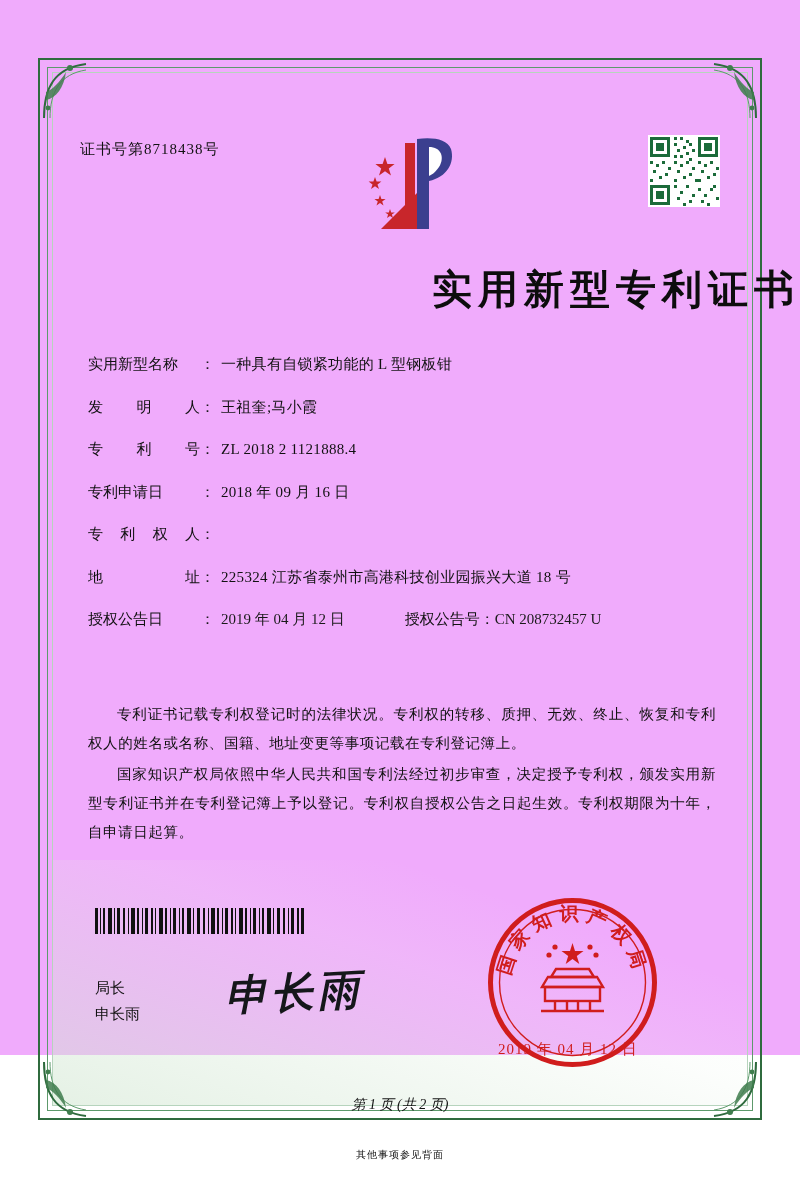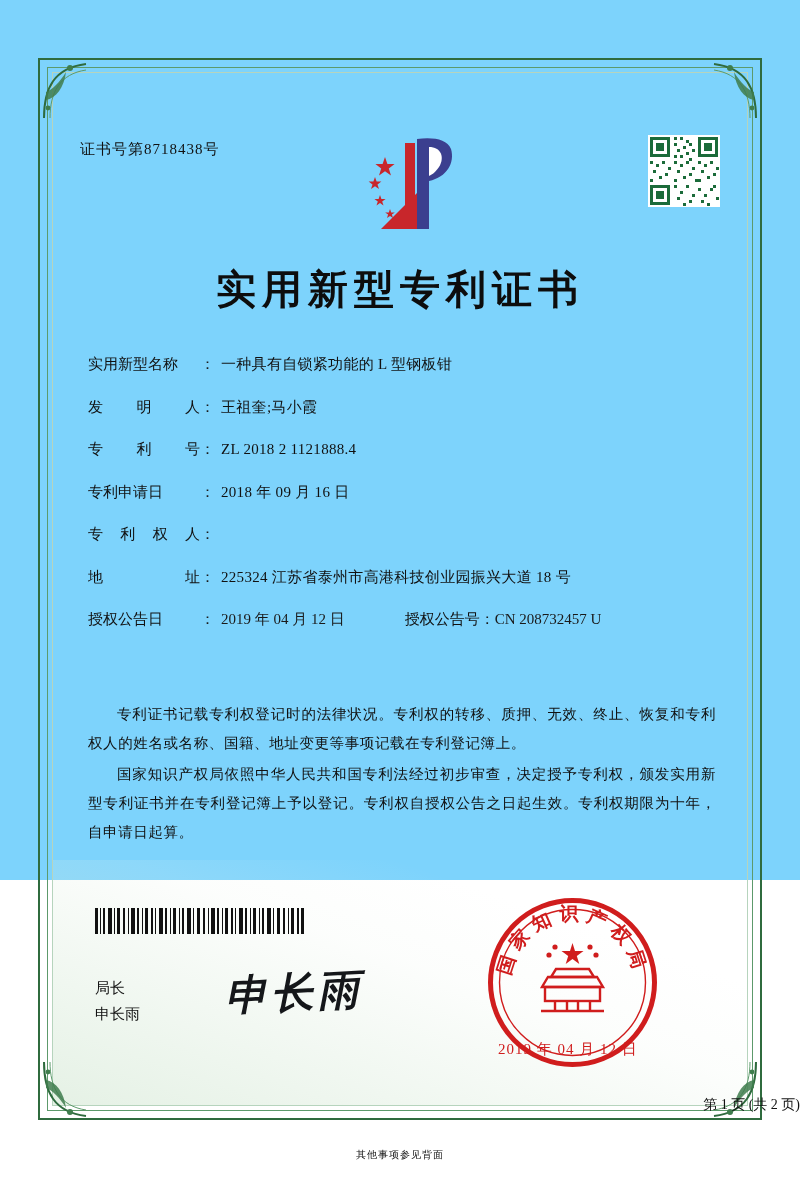--- a/index.html
+++ b/index.html
@@ -12,22 +12,22 @@
     height: 1200px;
     font-family: "Liberation Serif", serif;
     color: #1a1a1a;
     position: relative;
     overflow: hidden;
   }
 
   .page {
     position: absolute;
     left: 0; top: 0;
-    width: 800px; height: 880px;
-    background: #7dd3fc;
+    width: 800px; height: 1055px;
+    background: #f0abfc;
   }
 
   
   .frame-outer {
     position: absolute;
     left: 38px; top: 58px;
     width: 724px; height: 1062px;
     border: 2px solid #2f6b3e;
     box-sizing: border-box;
   }
@@ -84,21 +84,21 @@
 
   .qr {
     position: absolute;
     right: 80px; top: 135px;
     width: 72px; height: 72px;
   }
 
   .title {
     position: absolute;
     left: 0; right: 0; top: 262px;
-    text-align: center;
+    text-align: right;
     font-size: 40px;
     font-weight: bold;
     letter-spacing: 6px;
     color: #0d0d0d;
     font-family: "Liberation Serif", serif;
   }
 
   
   .fields {
     position: absolute;
@@ -187,23 +187,24 @@
     font-size: 15px;
     color: #d01d1d;
     letter-spacing: 1px;
     font-family: "Liberation Serif", serif;
   }
 
   
   .page-num {
     position: absolute;
     left: 0; right: 0; top: 1096px;
-    text-align: right;
+    text-align: center;
     font-size: 14px;
     color: #111;
+    font-style: italic;
   }
   .back-note {
     position: absolute;
     left: 0; right: 0; top: 1148px;
     text-align: center;
     font-size: 10px;
     color: #111;
     letter-spacing: 1px;
   }
   .edge-mark {

